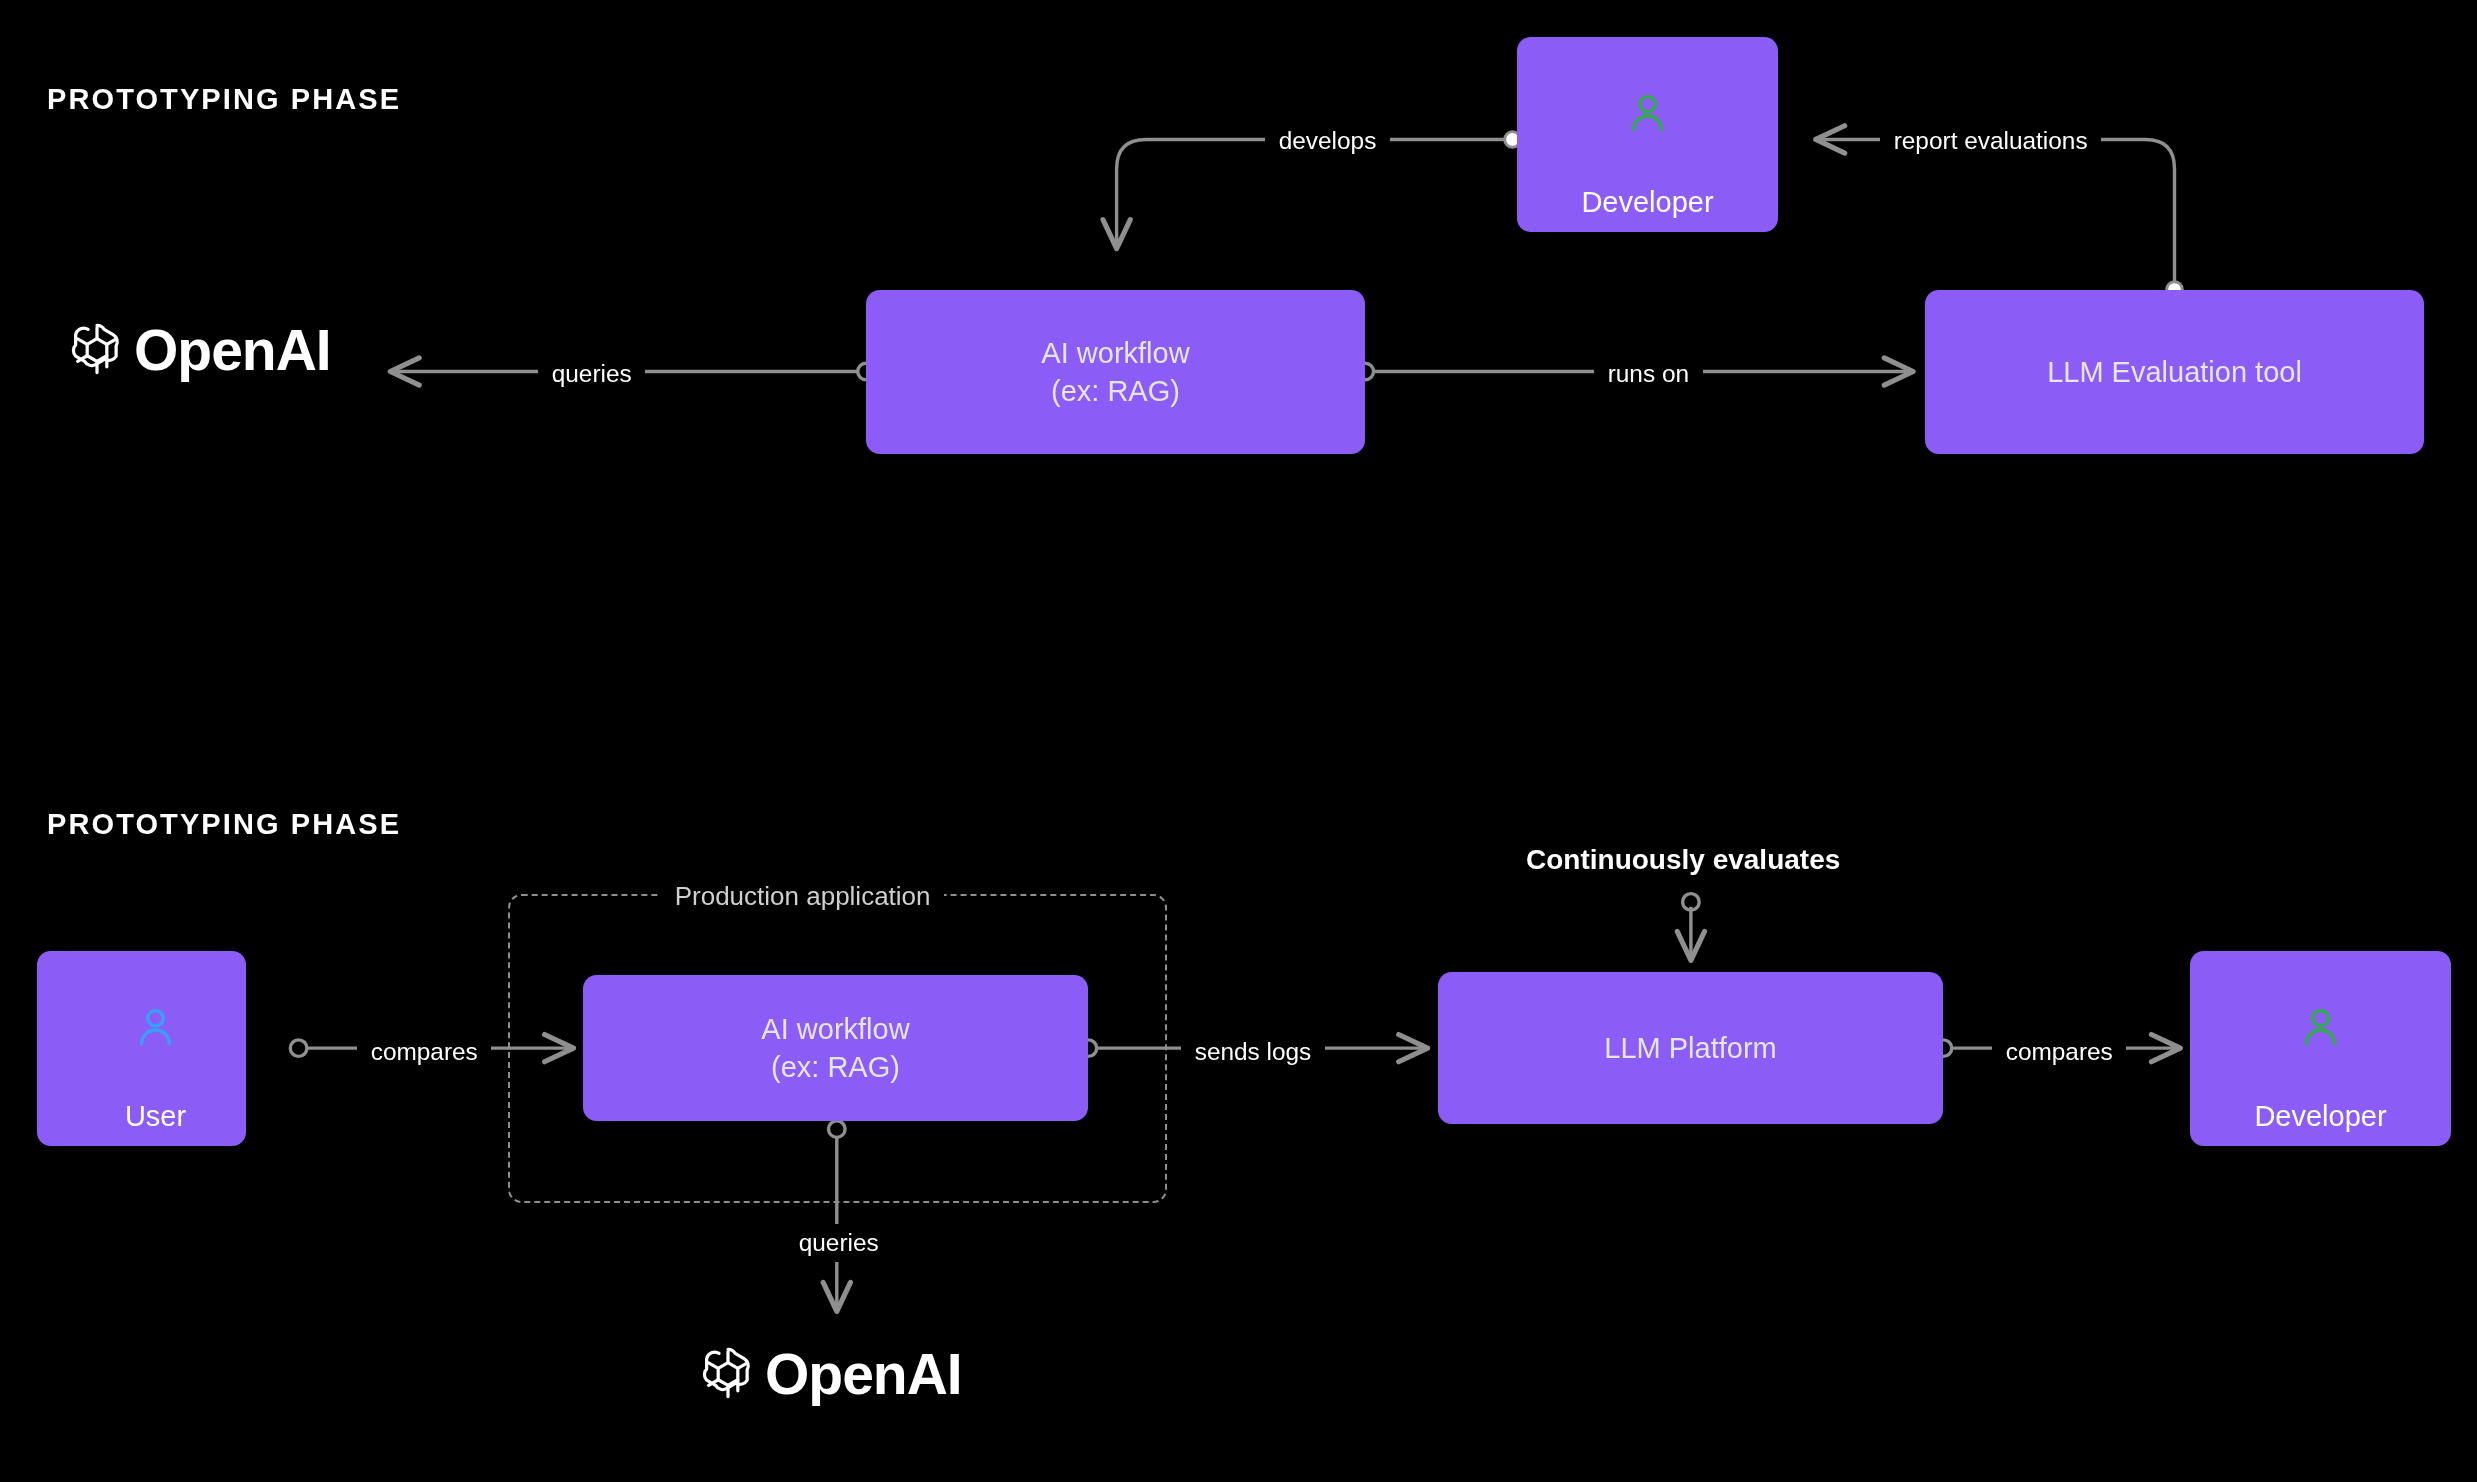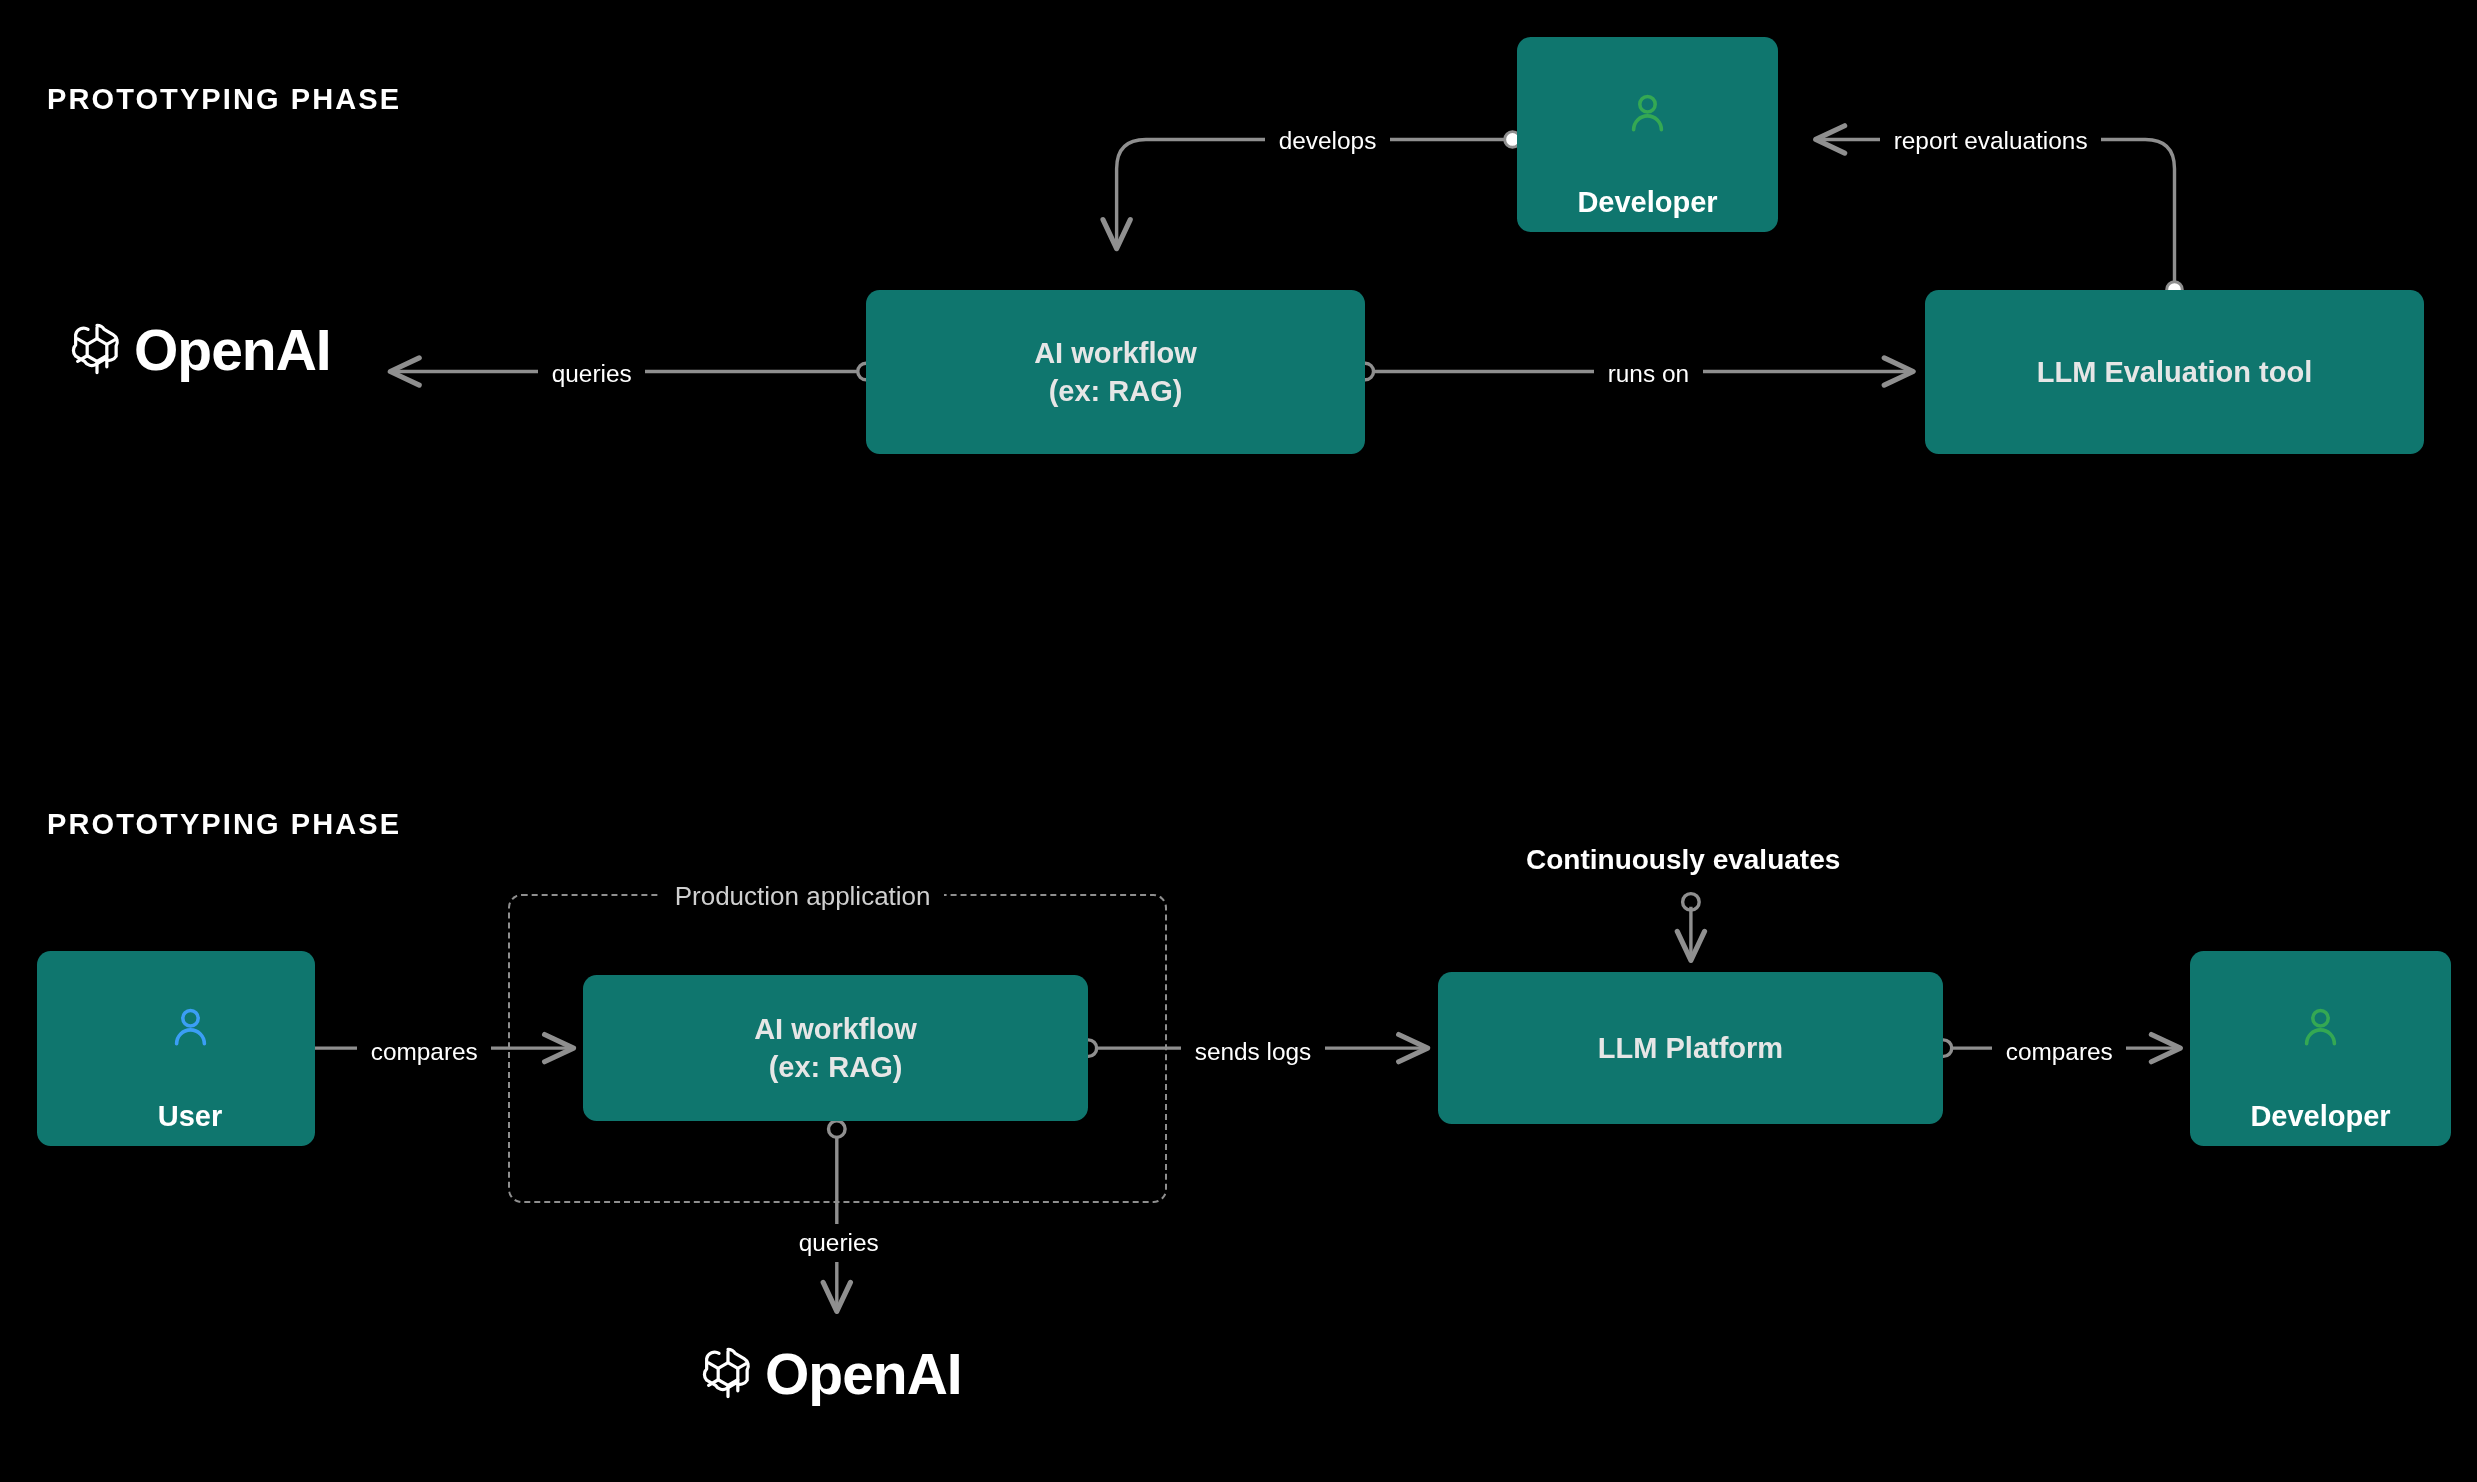--- a/index.html
+++ b/index.html
@@ -26,47 +26,47 @@
     letter-spacing: 2.1px;
     white-space: nowrap;
     margin-left: 12px;
   }
   #phase-proto { left: 35px; top: 83px; }
   #phase-deploy { left: 35px; top: 808px; }
 
   
   .node {
     position: absolute;
-    background: #0f766e;
+    background: #8b5cf6;
     border-radius: 13.7px;
     display: flex;
     flex-direction: column;
     align-items: center;
     justify-content: center;
     color: #e6e6e6;
     font-size: 29px;
-    font-weight: 700;
+    font-weight: 400;
     text-align: center;
     line-height: 1.32;
   }
   .node .label { white-space: pre-line; }
   .node.person { justify-content: flex-start; padding-top: 53px; }
   .node.person .label {
     color: #ffffff;
     margin-top: 39px;
   }
   .person-icon { display: block; }
 
   
   #node-developer-proto { left: 1517px; top: 37px; width: 261px; height: 195px; }
   #node-ai-workflow-proto { left: 866px; top: 290px; width: 499px; height: 164px; }
   #node-eval-tool { left: 1925px; top: 290px; width: 499px; height: 164px; }
 
   
-  #node-user { left: 37px; top: 951px; width: 278px; height: 195px; padding-left: 28px; }
+  #node-user { left: 37px; top: 951px; width: 209px; height: 195px; padding-left: 28px; }
   #node-ai-workflow-prod { left: 583px; top: 975px; width: 505px; height: 146px; }
   #node-llm-platform { left: 1438px; top: 972px; width: 505px; height: 152px; }
   #node-developer-deploy { left: 2190px; top: 951px; width: 261px; height: 195px; }
 
   
   #prod-app-group {
     position: absolute;
     left: 508px;
     top: 894px;
     width: 659px;

